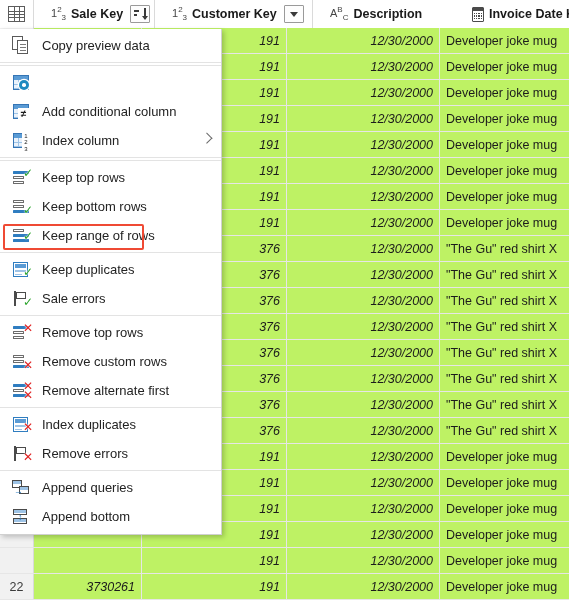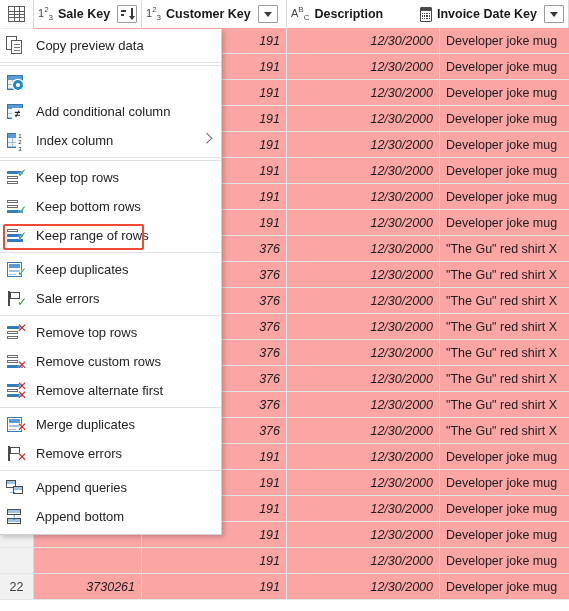--- a/index.html
+++ b/index.html
@@ -9,21 +9,21 @@
     -webkit-font-smoothing:antialiased;
   }
   #root{position:relative;width:569px;height:611px;}
 
   
   .grid{position:absolute;left:0;top:0;width:569px;height:611px;background:#fff;}
 
   .hdr-row{
     position:absolute;left:0;top:0;width:569px;height:28px;
     background:#ffffff;border-bottom:4px solid #c2410c;
-    display:flex;align-items:center;
+    display:flex;align-items:center;gap:13px;
   }
   .hdr-cell{
     height:28px;display:flex;align-items:center;
     border-right:1px solid #dadada;box-sizing:border-box;
     padding:0 4px;font-size:12.5px;font-weight:bold;color:#1a1a1a;
     position:relative;white-space:nowrap;overflow:hidden;
   }
   .hdr-gutter{width:34px;min-width:34px;justify-content:center;padding:0;}
   .hdr-title{margin-left:5px;margin-right:5px;}
 
@@ -68,42 +68,42 @@
   .caret{width:0;height:0;border-left:4.5px solid transparent;border-right:4.5px solid transparent;
     border-top:5px solid #3a3a3a;}
   .sortdesc{position:relative;width:13px;height:12px;}
   .sortdesc .sd-ar{position:absolute;right:1px;top:0;width:1.6px;height:11px;background:#3a3a3a;}
   .sortdesc .sd-head{position:absolute;right:-1.4px;bottom:0;width:0;height:0;
     border-left:3.2px solid transparent;border-right:3.2px solid transparent;border-top:4px solid #3a3a3a;}
   .sortdesc .sd-l1{position:absolute;left:0px;top:2px;width:5px;height:1.5px;background:#3a3a3a;}
   .sortdesc .sd-l2{position:absolute;left:0px;top:6px;width:3px;height:1.5px;background:#3a3a3a;}
 
   .rows{position:absolute;left:0;top:28px;width:569px;}
-  .row{display:flex;height:26px;box-sizing:border-box;border-bottom:1px solid #e6e6e6;background:#fca5a5;}
+  .row{display:flex;height:26px;box-sizing:border-box;border-bottom:1px solid #e6e6e6;background:#bef264;}
   .cell{
     height:25px;display:flex;align-items:center;box-sizing:border-box;
     border-right:1px solid #e6e6e6;padding:0 6px;font-size:12.5px;color:#1c1c1c;
     white-space:nowrap;overflow:hidden;
   }
   .c-gutter{width:34px;min-width:34px;background:#f1f1f1;color:#3b3b3b;
     justify-content:center;border-right:1px solid #d9d9d9;font-style:normal;font-size:12.5px;}
   .c-num{width:108px;min-width:108px;justify-content:flex-end;font-style:italic;}
   .c-cust{width:145px;min-width:145px;justify-content:flex-end;font-style:italic;}
   .c-date{width:153px;min-width:153px;justify-content:flex-end;font-style:italic;}
   .c-desc{width:129px;min-width:129px;justify-content:flex-start;border-right:none;font-style:normal;}
 
   
   .menu{
     position:absolute;left:0;top:29px;width:222px;
     background:#ffffff;border:1px solid #d0d0d0;border-left:none;border-top:none;
     box-shadow:2px 2px 5px rgba(0,0,0,0.22);
     padding:2px 0 3px 0;box-sizing:border-box;z-index:40;
   }
   .mi{
-    display:flex;align-items:center;height:29px;padding:0 6px 0 6px;
+    display:flex;align-items:center;height:29px;padding:0 6px 0 12px;
     box-sizing:border-box;position:relative;cursor:default;
   }
   .mi .mlabel{font-size:13px;color:#232323;margin-left:11px;white-space:nowrap;}
   .mi .micon{width:19px;height:19px;flex:0 0 auto;position:relative;}
   .msep{height:1px;background:#e3e3e3;margin:2px 0 2px 0;}
   .submenu-arrow{position:absolute;right:13px;top:50%;transform:translateY(-50%);
     width:7px;height:7px;border-right:1.6px solid #6a6a6a;border-top:1.6px solid #6a6a6a;
     transform-origin:center;rotate:45deg;margin-top:-4px;}
 
   .hl-box{
@@ -576,21 +576,21 @@
         <span class="micon">
           <span class="ic">
             <span class="dup">
               <span class="dtop"></span>
               <span class="dmid"></span>
               <span class="dmid2"></span>
             </span>
             <span class="xmk" style="top:6px;right:-2px;">✕</span>
           </span>
         </span>
-        <span class="mlabel">Merge duplicates</span>
+        <span class="mlabel">Index duplicates</span>
       </div>
       <div class="mi">
         <span class="micon">
           <span class="ic">
             <span class="flag">
               <span class="pole"></span>
               <span class="fl"></span>
             </span>
             <span class="xmk" style="top:7px;right:-2px;">✕</span>
           </span>

